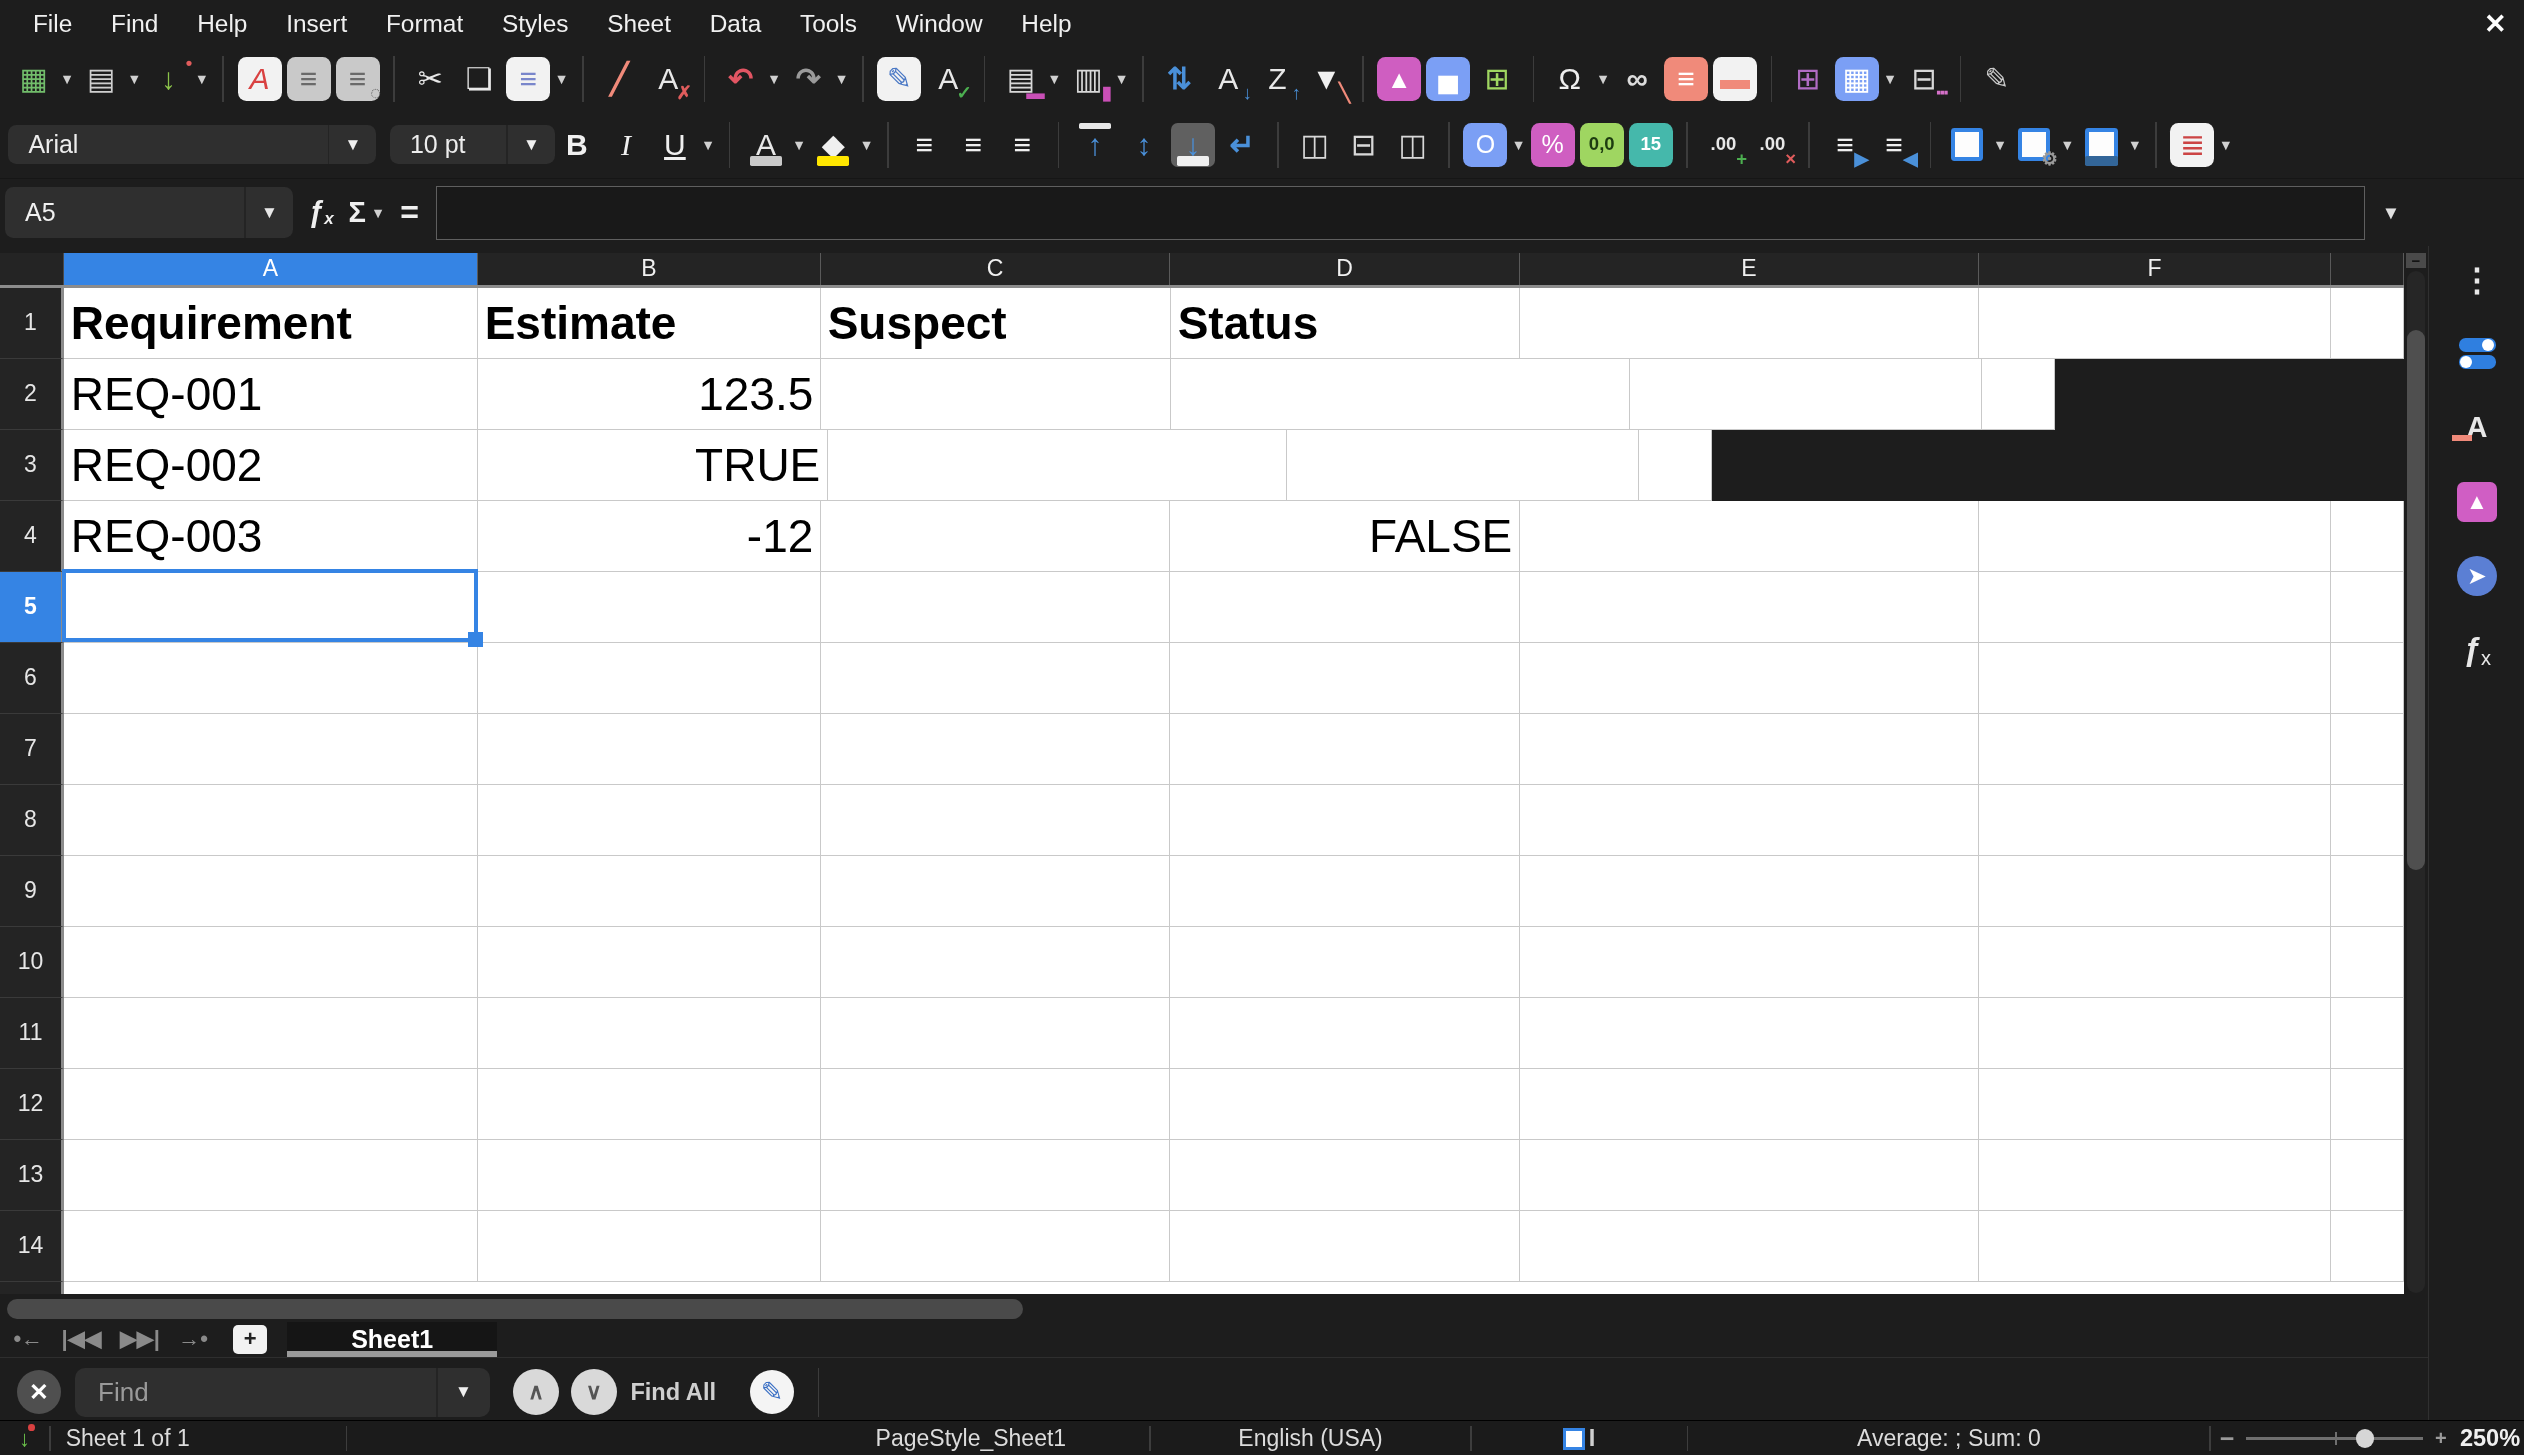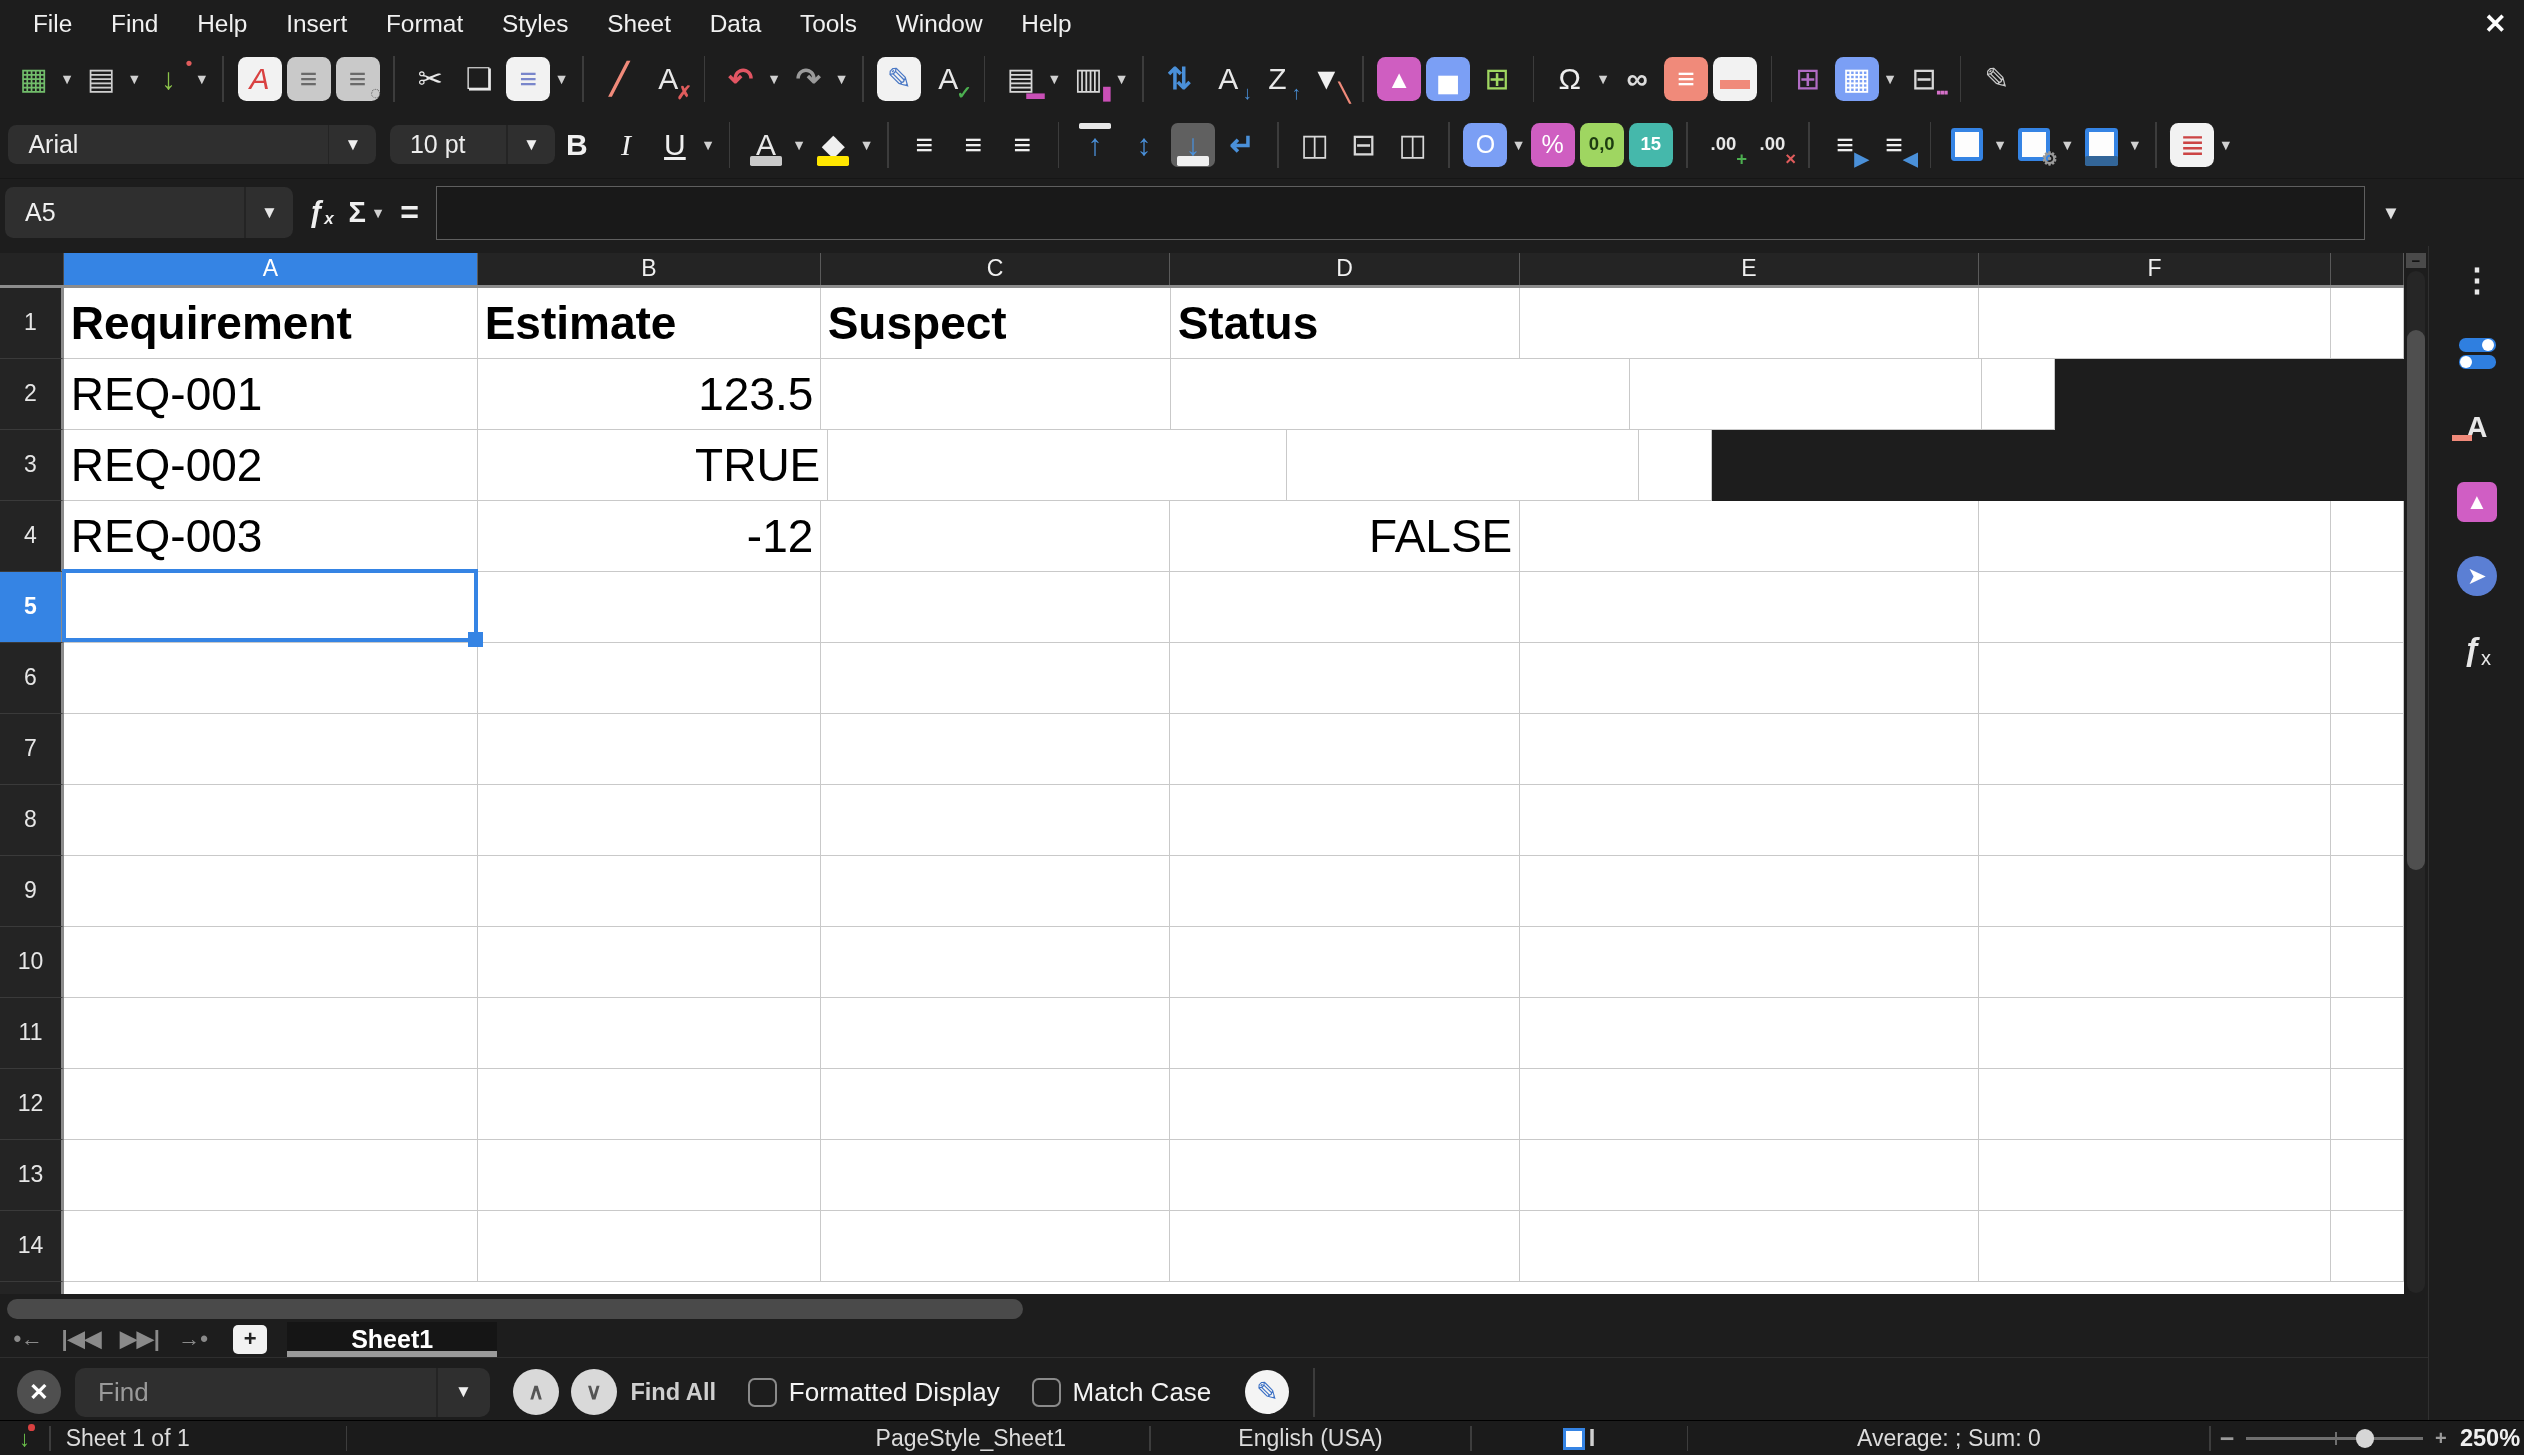--- a/index.html
+++ b/index.html
@@ -761,30 +761,20 @@
       <div class="findbar">
         <div class="fcirc">✕</div>
         <div class="finput">
           <span class="ph">Find</span>
           <span class="cdiv"></span>
           <span class="ccaret">▼</span>
         </div>
         <div class="fnav up">∧</div>
         <div class="fnav down">∨</div>
         <span class="flabel">Find All</span>
-        <div id="find-options" style="display:flex;align-items:center;">
-            <label class="fopt">
-              <span class="fcb"></span>
-              <span class="olabel">Formatted Display</span>
-            </label>
-            <label class="fopt">
-              <span class="fcb"></span>
-              <span class="olabel">Match Case</span>
-            </label>
-          </div>
         <div class="frico">✎</div>
         <div class="fsep"></div>
       </div>
     </div>
     <div class="sidebar" id="sidebar">
         <div class="sbi" style="font-weight: bold;">⋮</div>
         <div class="sbi" style="flex-direction: column;">
           <span class="pill on"></span>
           <span class="pill off"></span>
         </div>

